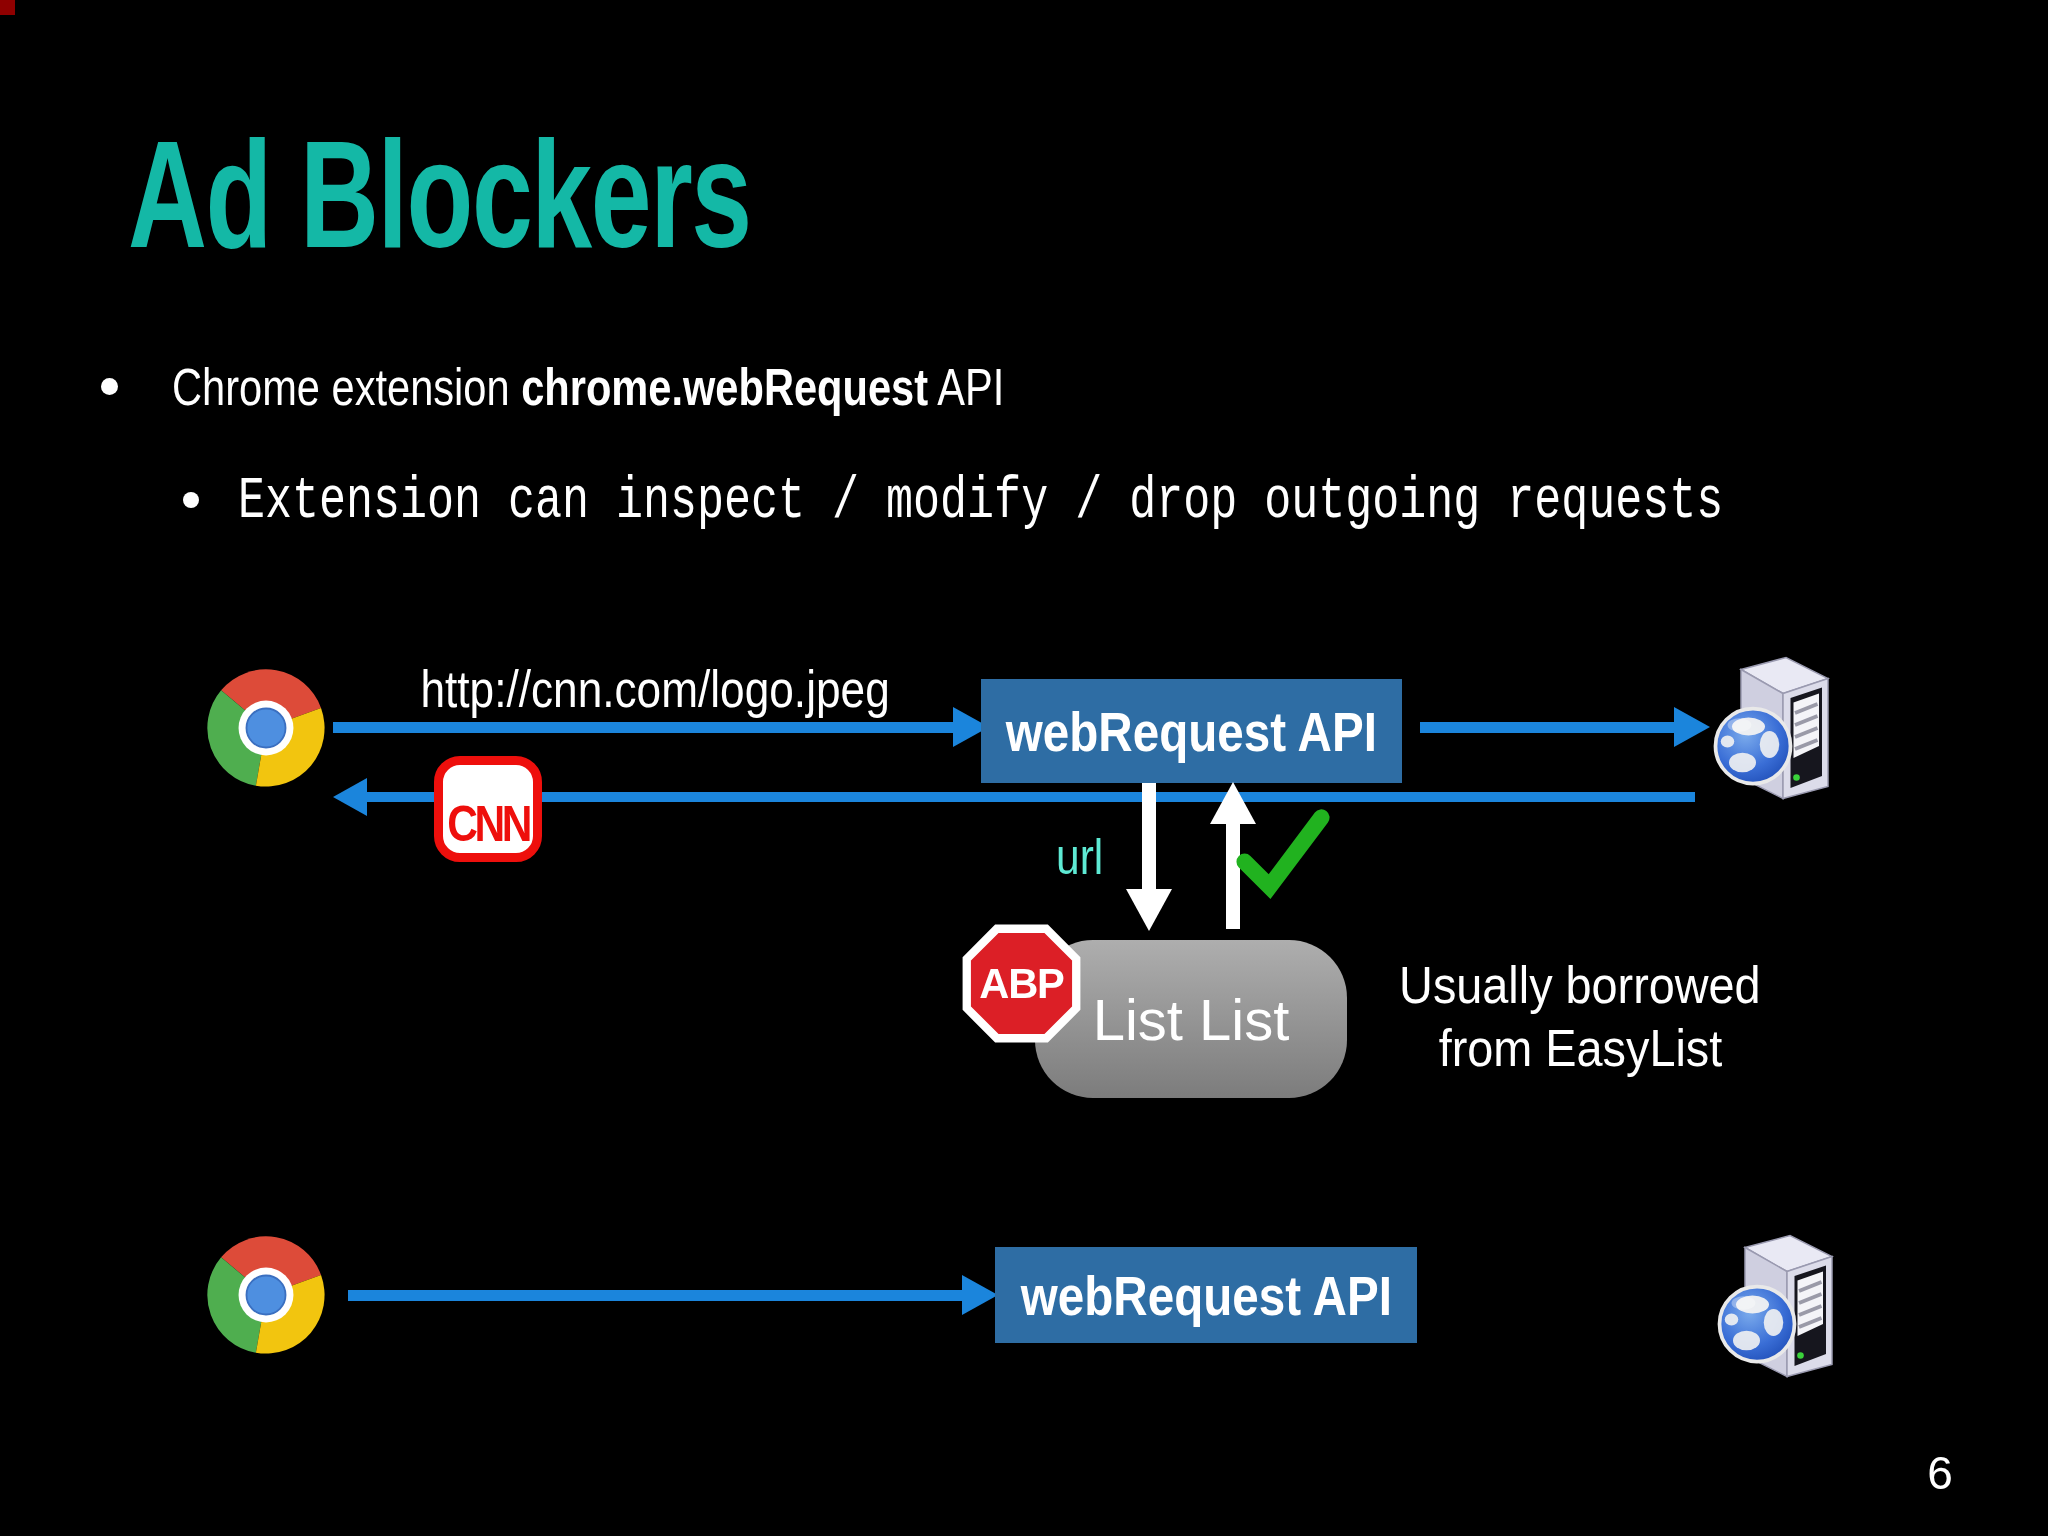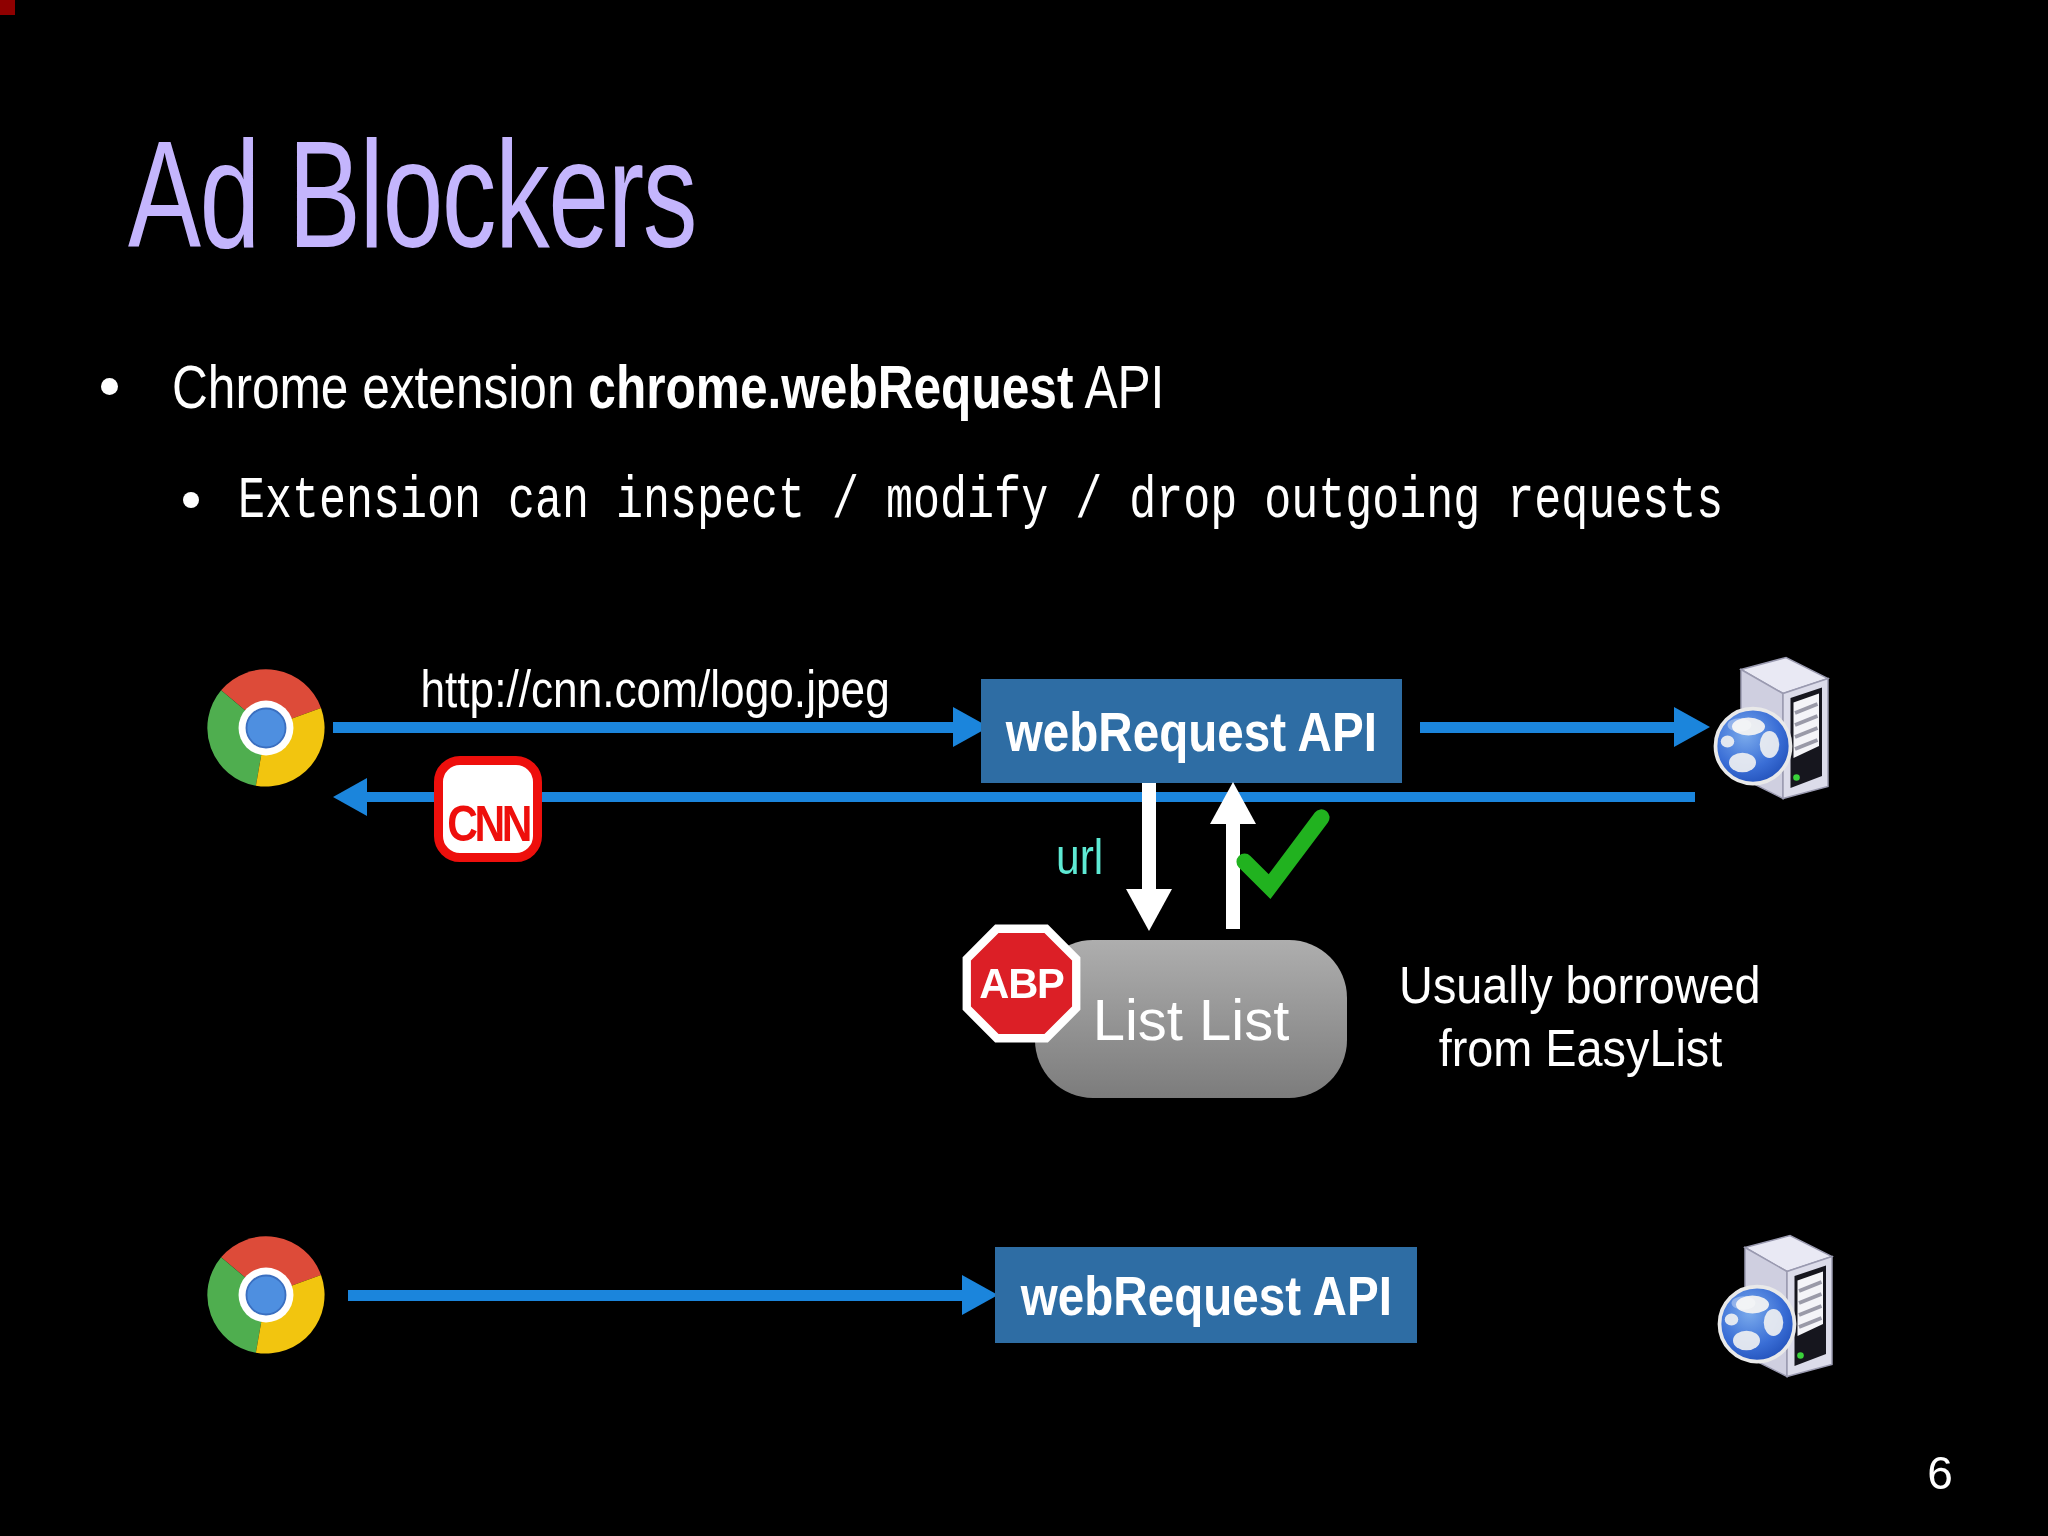--- a/index.html
+++ b/index.html
@@ -12,26 +12,26 @@
   .sx{display:inline-block;transform-origin:0 50%;}
   .sx72{transform:scaleX(.72);}
   .sx75{transform:scaleX(.75);}
   .sx80{transform:scaleX(.80);}
   .sx85{transform:scaleX(.85);}
   .sx90{transform:scaleX(.90);}
   .cx{transform-origin:50% 50%;}
 
   #rec-marker{left:0;top:0;width:15px;height:15px;background:#8f0000;}
 
-  #page-title{left:128px;top:118px;font-size:152px;line-height:1.0;color:#c4b5fd;letter-spacing:-2px;white-space:nowrap;}
+  #page-title{left:128px;top:118px;font-size:152px;line-height:1.0;color:#14b8a6;letter-spacing:-2px;white-space:nowrap;font-weight:bold;}
 
   .bullet-dot{background:#fff;border-radius:50%;}
   #b1-dot{left:101px;top:378px;width:17px;height:17px;}
   #b2-dot{left:183px;top:492px;width:16px;height:16px;}
-  #bullet1{left:172px;top:352px;height:70px;line-height:70px;font-size:62px;white-space:nowrap;text-align:right;}
+  #bullet1{left:172px;top:352px;height:70px;line-height:70px;font-size:52px;white-space:nowrap;text-align:right;}
   #bullet2{left:238px;top:466px;height:70px;line-height:70px;font-size:60px;white-space:nowrap;font-family:Liberation Mono, monospace;}
 
   
   .hbar{position:absolute;background:#1b85dc;}
   .headR{position:absolute;width:0;height:0;border-top:20px solid transparent;border-bottom:20px solid transparent;border-left:36px solid #1b85dc;}
   .headL{position:absolute;width:0;height:0;border-top:19px solid transparent;border-bottom:19px solid transparent;border-right:34px solid #1b85dc;}
 
   .api-box{background:#2e6da4;display:flex;align-items:center;justify-content:center;font-size:56px;color:#fff;white-space:nowrap;font-weight:bold;}
   #api-box-1{left:981px;top:679px;width:421px;height:104px;}
   #api-box-2{left:995px;top:1247px;width:422px;height:96px;}

